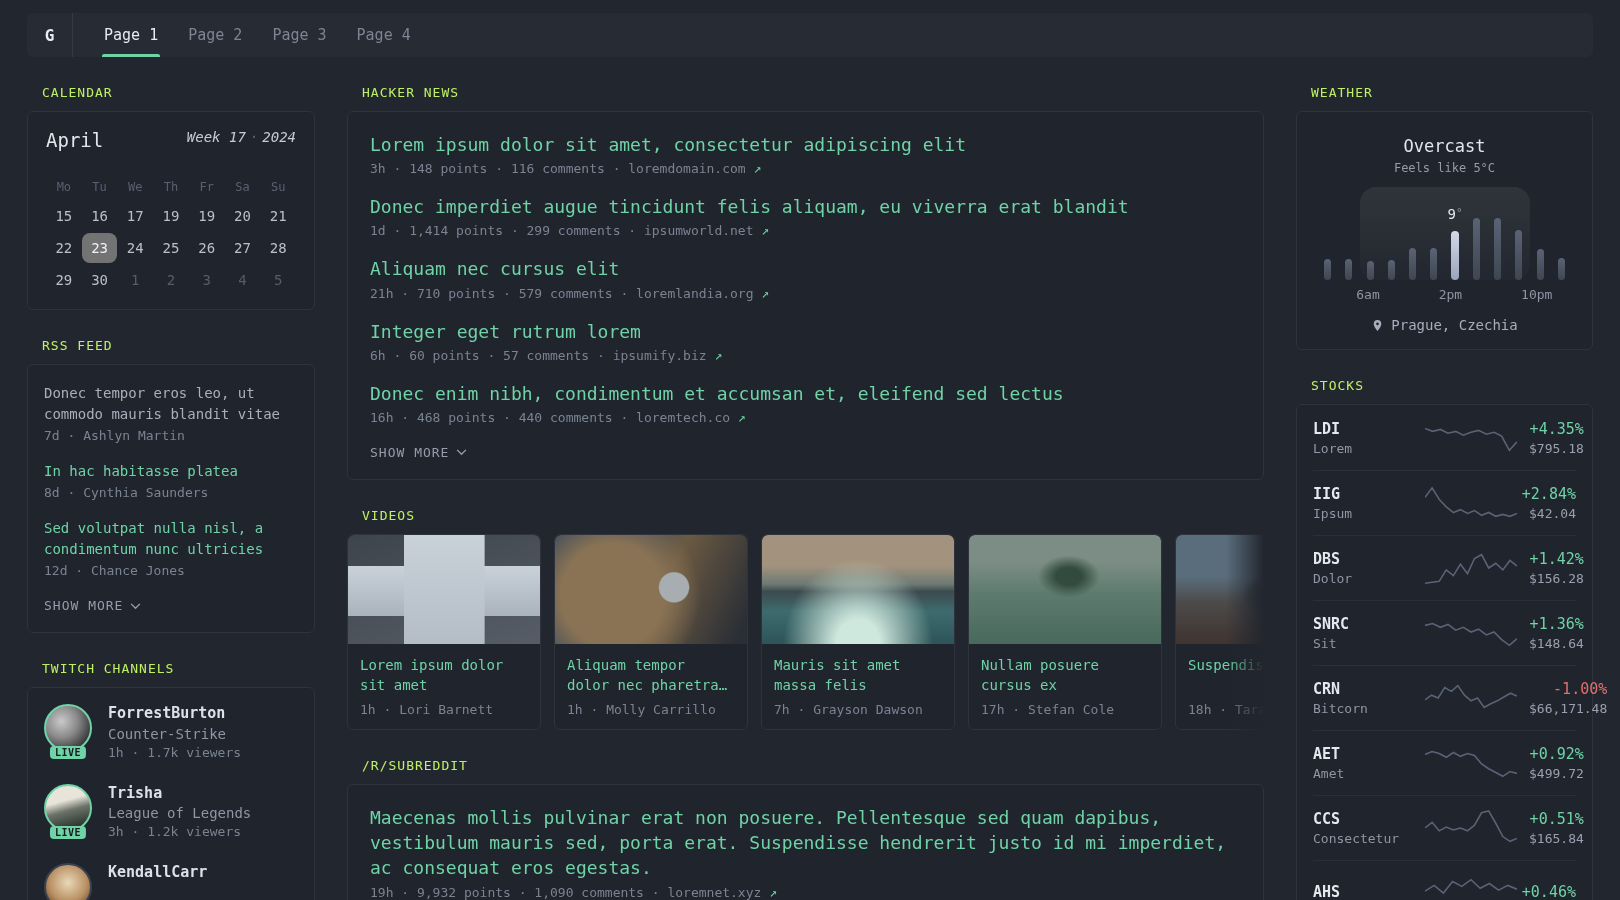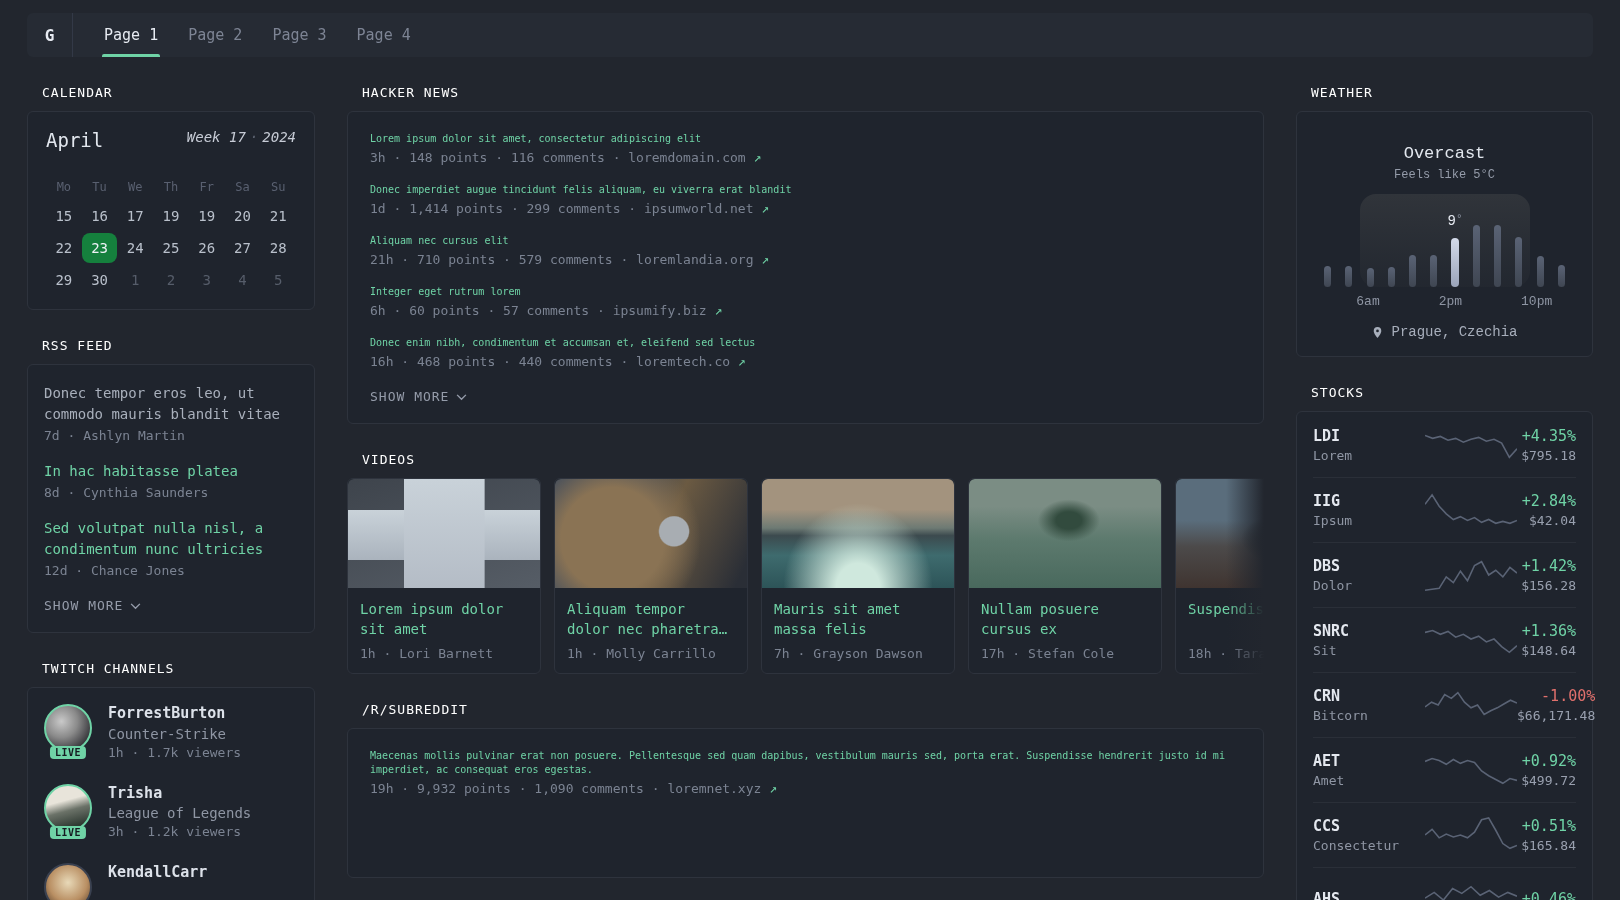--- a/index.html
+++ b/index.html
@@ -48,21 +48,21 @@
   }
 
   
   .columns{display:flex;gap:32px;margin-top:28px;align-items:flex-start;}
   .col-left{width:288px;flex:0 0 288px;}
   .col-mid{width:917px;flex:0 0 917px;}
   .col-right{width:297px;flex:0 0 297px;}
 
   .widget{margin-bottom:28px;}
   .wlabel{
-    color:#ffffff;font-size:13px;letter-spacing:1px;
+    color:#bef264;font-size:13px;letter-spacing:1px;
     margin:0 0 11px 15px;
   }
   .card{
     background:var(--card);border:1px solid var(--card-border);
     border-radius:6px;
   }
 
   
   .cal-card{padding:17px 18px 14px;}
   .cal-top{display:flex;justify-content:space-between;align-items:flex-start;}
@@ -75,21 +75,21 @@
   }
   .cal-head-cell{
     text-align:center;color:#596070;font-size:12px;height:24px;
     line-height:24px;
   }
   .cal-cell{
     text-align:center;color:#b9c0cb;font-size:14px;height:30px;
     line-height:30px;border-radius:8px;
   }
   .cal-cell.adj{color:#565d6a;}
-  .cal-cell.sel{background:#15803d;color:#eef1f6;}
+  .cal-cell.sel{background:#737373;color:#eef1f6;}
 
   
   .feed-card{padding:18px 16px;}
   .feed-item{margin-bottom:18px;}
   .feed-title{
     display:block;color:var(--green);font-size:14px;line-height:1.5;
     text-decoration:none;cursor:pointer;
   }
   .feed-title.read{color:#a9b0bc;}
   .feed-meta{color:var(--meta);font-size:13px;margin-top:3px;}
@@ -117,21 +117,21 @@
     padding:1px 5px;border-radius:4px;letter-spacing:.5px;
   }
   .tw-name{color:#dde2ea;font-size:15px;font-weight:bold;line-height:1.3;}
   .tw-game{color:#8f96a4;font-size:14px;margin-top:2px;}
   .tw-meta{color:var(--meta);font-size:13px;margin-top:3px;}
 
   
   .hn-card{padding:20px 22px 18px;}
   .hn-item{margin-bottom:18px;}
   .hn-title{
-    display:block;color:var(--green);font-size:10px;line-height:1.4;
+    display:block;color:var(--green);font-size:18px;line-height:1.4;
     text-decoration:none;cursor:pointer;
   }
   .hn-meta{color:var(--meta);font-size:13px;margin-top:4px;}
   .hn-meta .arrow{color:var(--green);}
 
   
   .videos-strip{position:relative;overflow:hidden;display:flex;gap:13px;}
   .vcard{
     flex:0 0 194px;width:194px;background:var(--card);
     border:1px solid var(--card-border);border-radius:6px;overflow:hidden;
@@ -162,21 +162,21 @@
   .vmeta{padding:6px 12px 12px;color:var(--meta);font-size:13px;white-space:nowrap;overflow:hidden;}
   .vfade{
     position:absolute;top:0;right:0;bottom:0;width:38px;
     background:linear-gradient(to right,rgba(34,38,46,0),var(--bg));
     pointer-events:none;
   }
 
   .sub-card{padding:20px 22px;min-height:150px;}
 
   
-  .weather-card{padding:32px 16px 16px;font-family:Liberation Mono, monospace;}
+  .weather-card{padding:24px 16px 16px;}
   .w-cond{text-align:center;color:#e2e7ee;font-size:17px;}
   .w-feels{text-align:center;color:#959caa;font-size:12px;margin-top:5px;}
   .wchart{position:relative;height:89px;margin:16px 4px 0;display:flex;align-items:flex-end;}
   .daylight{
     position:absolute;top:-4px;bottom:0;border-radius:16px;
     background:linear-gradient(rgba(252,243,214,0.08),rgba(252,243,214,0.015));
   }
   .wcol{flex:1;position:relative;display:flex;justify-content:center;align-items:flex-end;height:100%;}
   .wbar{
     width:7px;border-radius:4px;
@@ -201,21 +201,21 @@
   .srow + .srow{border-top:1px solid #2a2f38;}
   .s-left{width:112px;flex:0 0 112px;}
   .s-ticker{color:#e4e8ef;font-size:15px;font-weight:bold;}
   .s-name{color:#8f96a4;font-size:13px;margin-top:3px;}
   .spark{width:92px;height:38px;flex:0 0 92px;}
   .spark polyline{fill:none;stroke:#5a6375;stroke-width:1.6;vector-effect:non-scaling-stroke;}
   .s-right{margin-left:auto;text-align:right;}
   .s-chg{font-size:15px;}
   .s-chg.up{color:var(--green);}
   .s-chg.down{color:var(--red);}
-  .s-price{color:var(--price);font-size:13px;margin-top:3px;}
+  .s-price{color:var(--price);font-size:13px;margin-top:3px;margin-left:12px;}
 </style>
 </head>
 <body>
 
 <div class="page">
 
   <header class="topbar">
     <div class="logo-seg">G</div>
     <nav class="tabs">
       <div class="tab active">

